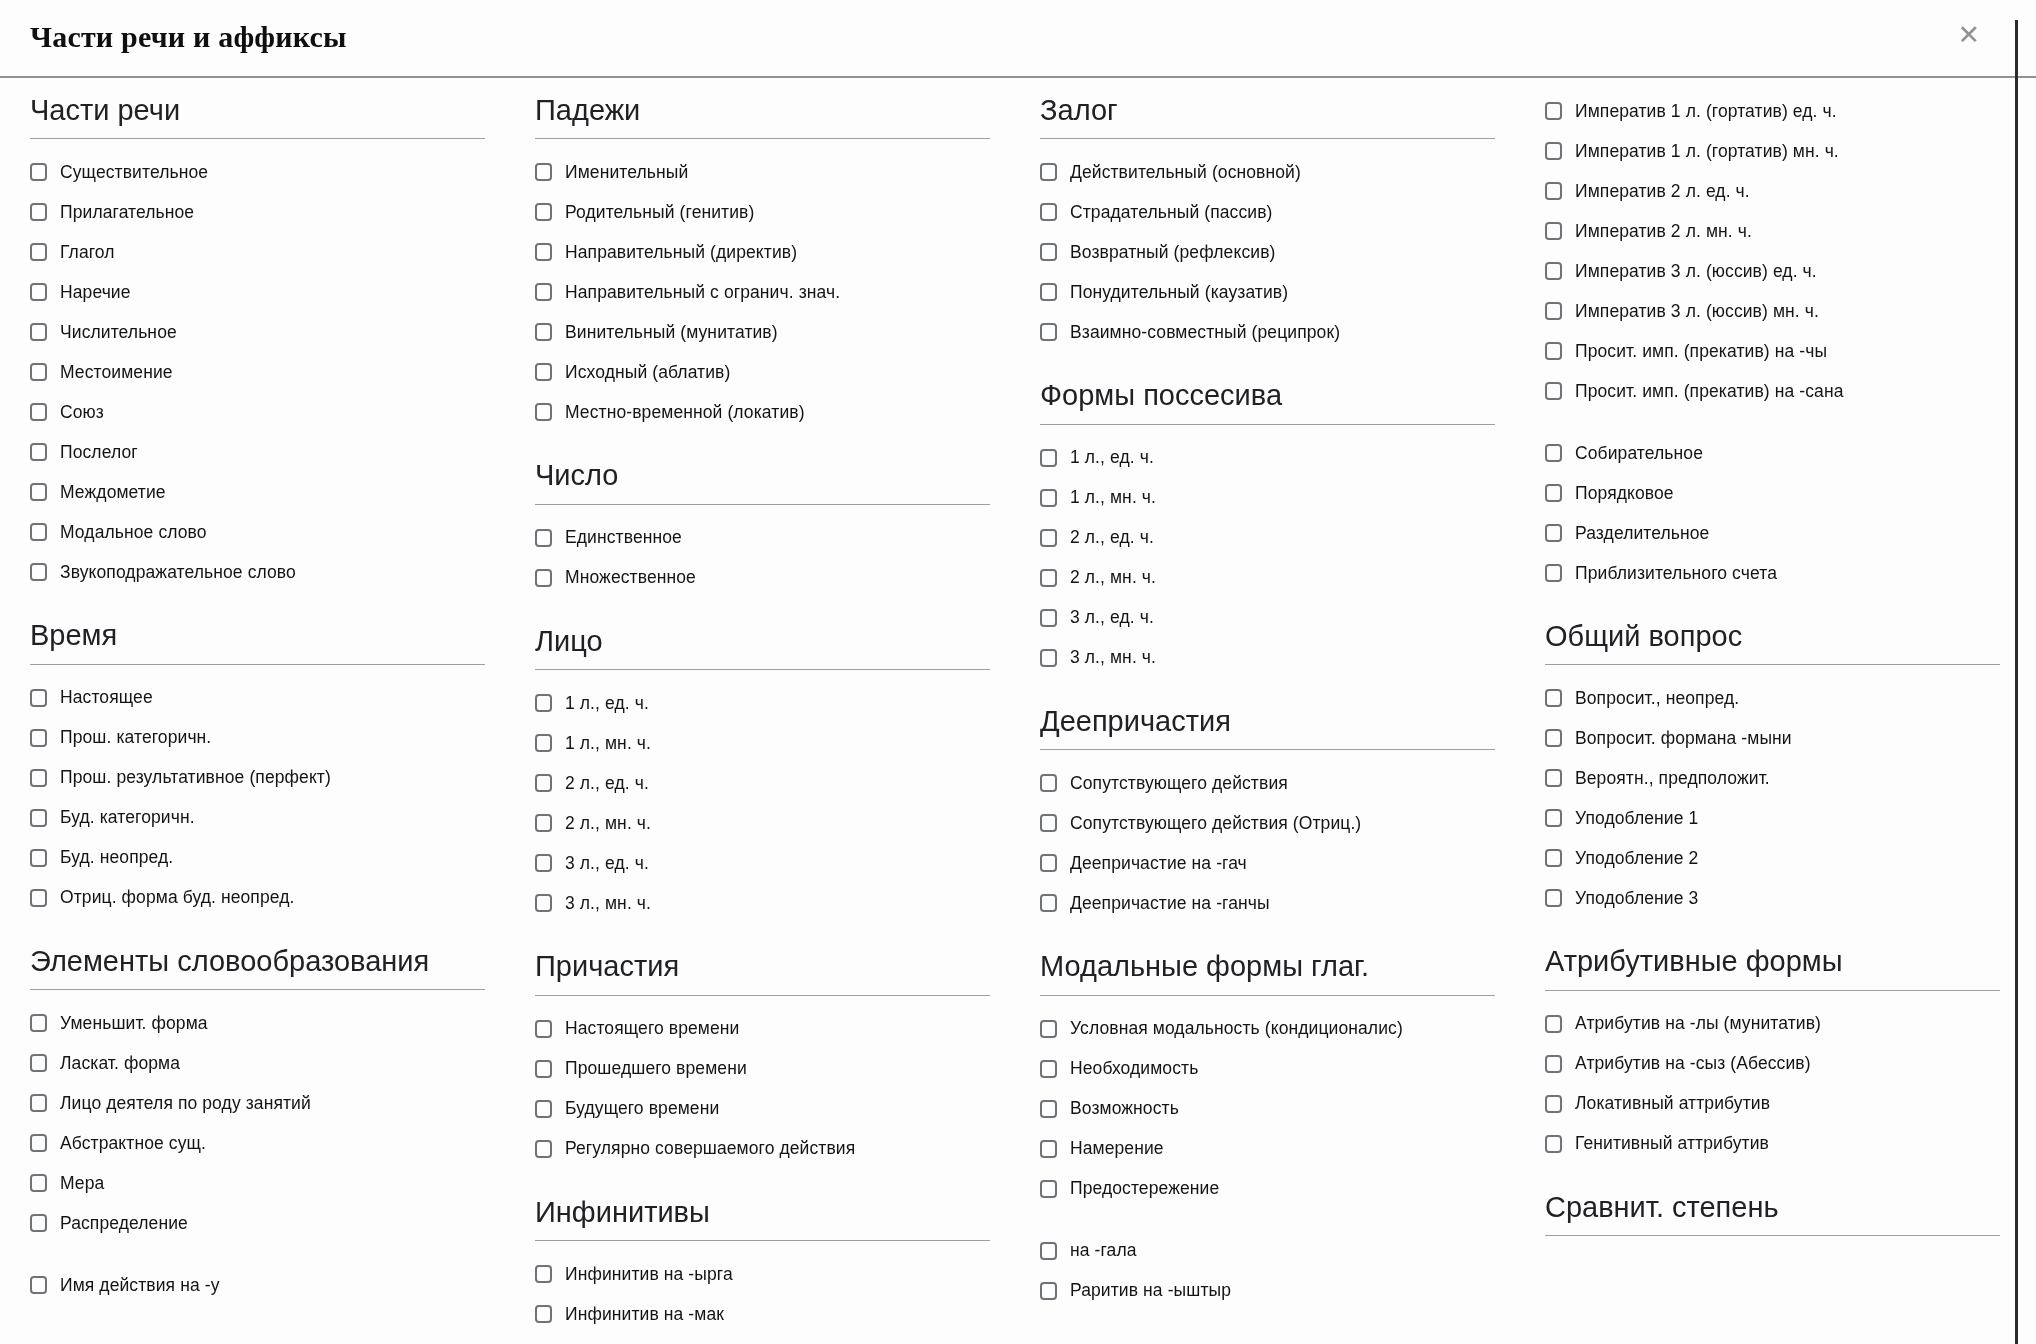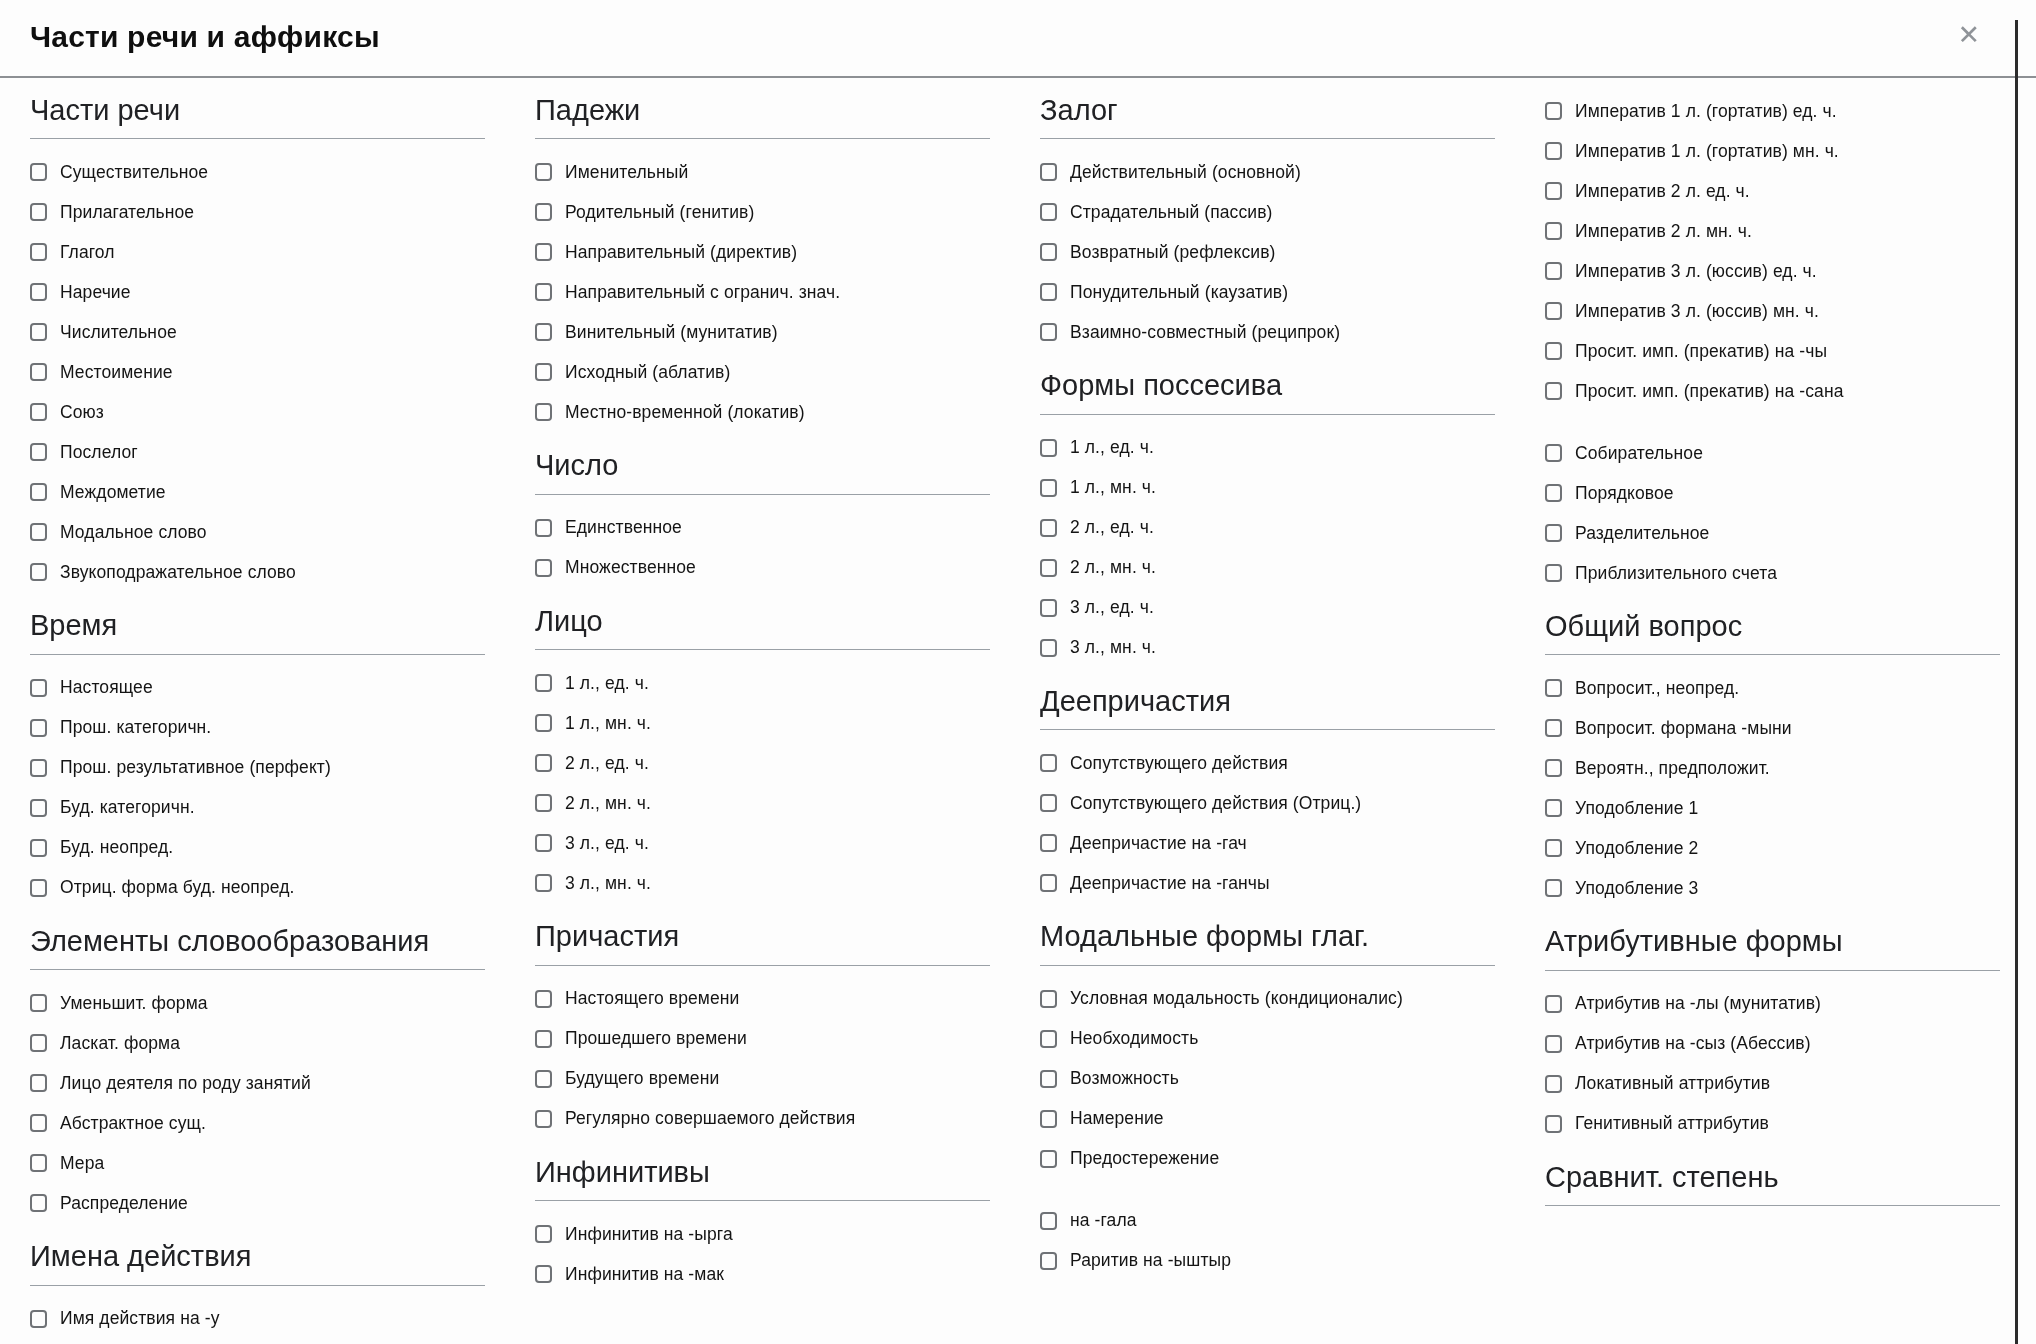--- a/index.html
+++ b/index.html
@@ -24,21 +24,21 @@
   }
   .modal-header {
     display: flex;
     align-items: flex-start;
     justify-content: space-between;
     padding: 20px 52px 0 30px;
     height: 78px;
     border-bottom: 2px solid #8d9094;
   }
   .modal-title {
-    font-family: Liberation Sans, sans-serif;
+    font-family: Liberation Serif, serif;
     font-weight: 700;
     font-size: 30px;
     color: #0f0f0f;
     letter-spacing: 0.2px;
     text-align: center;
   }
   .close-btn {
     background: none;
     border: none;
     cursor: pointer;
@@ -51,21 +51,21 @@
   .columns {
     display: flex;
     gap: 50px;
     padding: 0 30px;
   }
   .column { width: 455px; flex: none; }
   .section-title {
     font-size: 29px;
     font-weight: 400;
     color: #202124;
-    margin-top: 26px;
+    margin-top: 36px;
     padding-bottom: 12px;
     border-bottom: 1px solid #9aa0a6;
     line-height: 1.12;
     white-space: nowrap;
   }
   .column .section-title:first-child { margin-top: 16px; }
   .items { padding-top: 22px; text-align: right; }
   .item {
     display: flex;
     align-items: center;
@@ -193,21 +193,20 @@
           </label>
           <label class="item">
             <span class="checkbox"></span>
             <span class="item-label">Мера</span>
           </label>
           <label class="item">
             <span class="checkbox"></span>
             <span class="item-label">Распределение</span>
           </label>
         </div>
-        <h2 class="section-title">Имена действия</h2>
         <div class="items">
           <label class="item">
             <span class="checkbox"></span>
             <span class="item-label">Имя действия на -у</span>
           </label>
         </div>
       </div>
       <div class="column">
         <h2 class="section-title">Падежи</h2>
         <div class="items">

